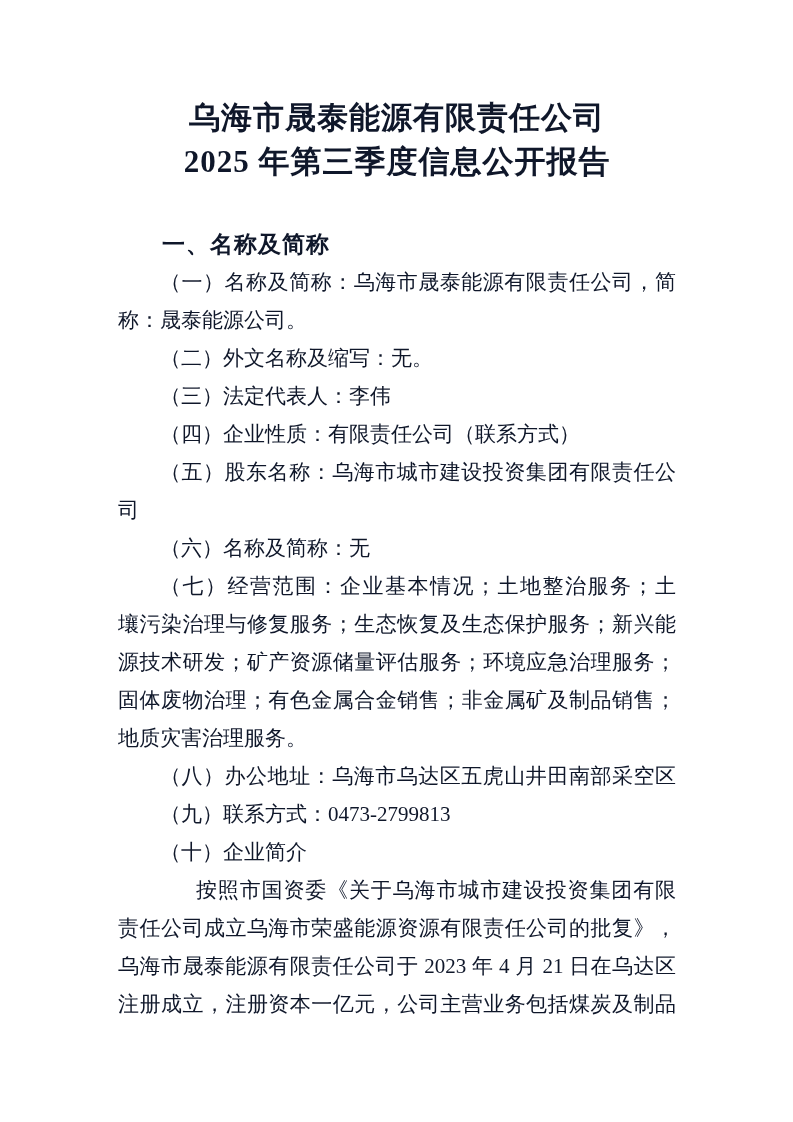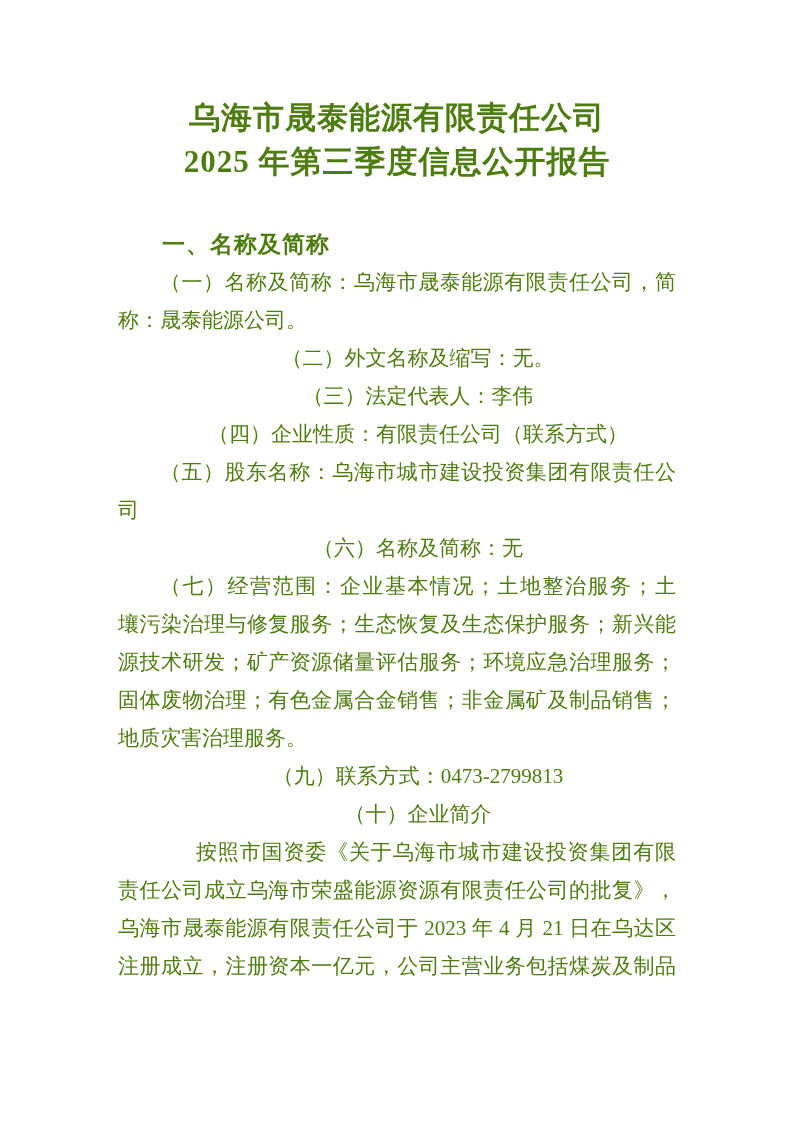--- a/index.html
+++ b/index.html
@@ -8,21 +8,21 @@
     background: #ffffff;
   }
   .page {
     position: relative;
     width: 793px;
     height: 1122px;
     margin: 0 auto;
     background: #ffffff;
     box-sizing: border-box;
     padding: 96px 117px 0 118px;
-    color: #4d7c0f;
+    color: #0f172a;
     font-family: "Liberation Serif", "DejaVu Serif", serif;
     overflow: hidden;
   }
   .title {
     margin: 0;
     font-size: 31px;
     font-weight: 700;
     line-height: 44px;
     text-align: center;
     letter-spacing: 1px;
@@ -35,21 +35,21 @@
     font-size: 23px;
     line-height: 38px;
     text-indent: 44px;
     letter-spacing: 1px;
   }
   .line {
     font-size: 21px;
     line-height: 38px;
     text-align: left;
   }
-  .ind  { text-indent: 42px; text-align: center; }
+  .ind  { text-indent: 42px; }
   .ind2 { text-indent: 78px; }
   .j {
     text-align: justify;
     text-align-last: justify;
   }
 </style>
 </head>
 <body>
 
 <div class="page">
@@ -66,19 +66,20 @@
   <div class="line ind">（三）法定代表人：李伟</div>
   <div class="line ind">（四）企业性质：有限责任公司（联系方式）</div>
   <div class="line ind j">（五）股东名称：乌海市城市建设投资集团有限责任公</div>
   <div class="line">司</div>
   <div class="line ind">（六）名称及简称：无</div>
   <div class="line ind j">（七）经营范围：企业基本情况；土地整治服务；土</div>
   <div class="line j">壤污染治理与修复服务；生态恢复及生态保护服务；新兴能</div>
   <div class="line j">源技术研发；矿产资源储量评估服务；环境应急治理服务；</div>
   <div class="line j">固体废物治理；有色金属合金销售；非金属矿及制品销售；</div>
   <div class="line">地质灾害治理服务。</div>
+  <div class="line ind j">（八）办公地址：乌海市乌达区五虎山井田南部采空区</div>
   <div class="line ind">（九）联系方式：0473-2799813</div>
   <div class="line ind">（十）企业简介</div>
   <div class="line ind2 j">按照市国资委《关于乌海市城市建设投资集团有限</div>
   <div class="line j">责任公司成立乌海市荣盛能源资源有限责任公司的批复》，</div>
   <div class="line j">乌海市晟泰能源有限责任公司于 2023 年 4 月 21 日在乌达区</div>
   <div class="line j">注册成立，注册资本一亿元，公司主营业务包括煤炭及制品</div>
 </div>
 
 </body></html>

